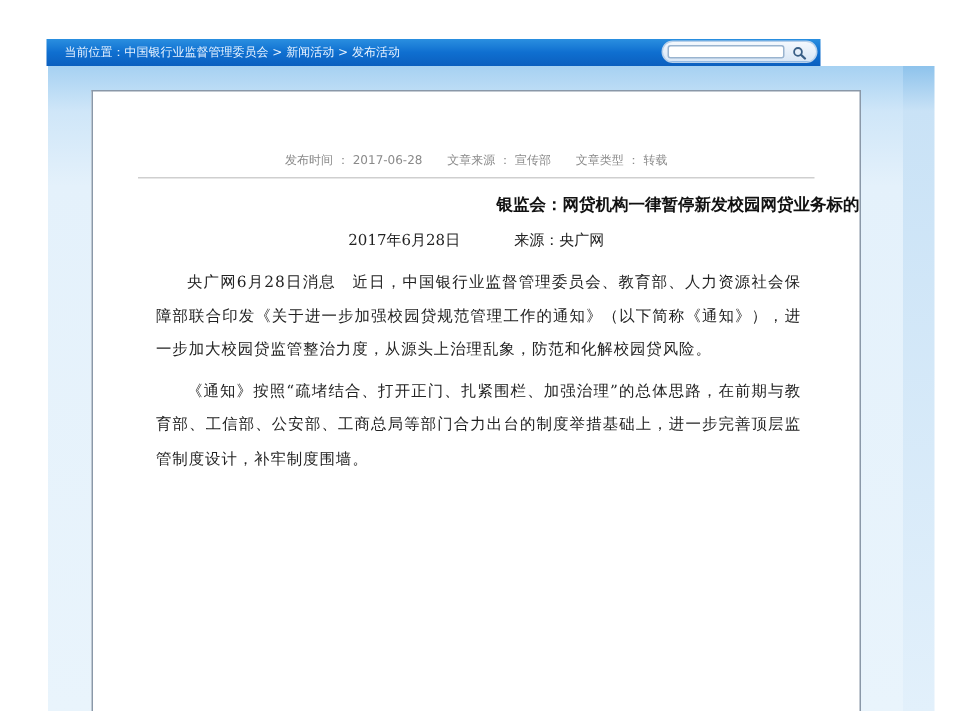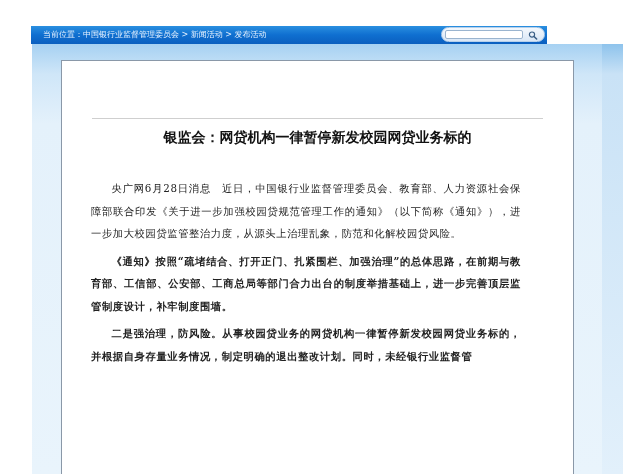--- a/index.html
+++ b/index.html
@@ -47,37 +47,37 @@
     .meta {
       position: absolute; left: 0; width: 100%; top: 40px; text-align: center;
       font-size: 8px; color: #8a8a8a; white-space: nowrap;
     }
     .meta .item { margin: 0 7px; }
     .divider {
       position: absolute; left: 30px; right: 30px; top: 57px; height: 1px; background: #cfcfcf;
     }
 
     .title {
-      position: absolute; left: 0; width: 100%; top: 68px; text-align: center;
-      font-family: "DejaVu Serif", serif; font-size: 14px; font-weight: bold; color: #111;
+      position: absolute; left: 0; width: 100%; top: 68px; text-align: right;
+      font-family: "DejaVu Serif", serif; font-size: 11px; font-weight: bold; color: #111;
       white-space: nowrap;
     }
     .subtitle {
       position: absolute; left: 0; width: 100%; top: 92px; text-align: center;
       font-family: "DejaVu Serif", serif; font-size: 10px; color: #222; white-space: nowrap;
     }
     .subtitle .src { margin-left: 36px; }
 
     .body {
-      position: absolute; left: 29px; width: 430px; top: 116px;
+      position: absolute; left: 42px; width: 430px; top: 116px;
       font-family: "DejaVu Serif", serif; font-size: 10.3px; color: #222;
       line-height: 22.5px; letter-spacing: 0.6px;
     }
     .body p { text-indent: 2em; margin-bottom: 0; text-align: justify; }
-    .body p + p { margin-top: 5px; font-weight: bold; }
+    .body p + p { margin-top: 5px; }
   </style>
 </head>
 <body>
 
 <div class="topbar">
   <div class="breadcrumb">
     <span>当前位置：</span><span>中国银行业监督管理委员会</span><span> &gt; </span><span>新闻活动</span><span> &gt; </span><span>发布活动</span>
   </div>
   <div class="search-box">
     <input class="search-input" type="text" placeholder="" style="">
@@ -87,22 +87,29 @@
         <line x1="6" y1="5.5" x2="8.6" y2="8" stroke="#3a5f86" stroke-width="1.6" stroke-linecap="round"></line>
       </svg>
     </div>
   </div>
 </div>
 
 <div class="frame"></div>
 <div class="frame-right"></div>
 
 <div class="paper">
+  <div class="meta">
+    <span class="item"><span>发布时间 ： </span><span>2017-06-28</span></span>
+    <span class="item"><span>文章来源 ： </span><span>宣传部</span></span>
+    <span class="item"><span>文章类型 ： </span><span>转载</span></span>
+  </div>
   <div class="divider"></div>
 
   <div class="title">银监会：网贷机构一律暂停新发校园网贷业务标的</div>
+  <div class="subtitle">
+    <span>2017年6月28日</span><span class="src">来源：央广网</span>
+  </div>
 
   <div class="body">
     <p>央广网6月28日消息　近日，中国银行业监督管理委员会、教育部、人力资源社会保障部联合印发《关于进一步加强校园贷规范管理工作的通知》（以下简称《通知》），进一步加大校园贷监管整治力度，从源头上治理乱象，防范和化解校园贷风险。</p>
     <p>《通知》按照“疏堵结合、打开正门、扎紧围栏、加强治理”的总体思路，在前期与教育部、工信部、公安部、工商总局等部门合力出台的制度举措基础上，进一步完善顶层监管制度设计，补牢制度围墙。</p>
-    <p>二是强治理，防风险。从事校园贷业务的网贷机构一律暂停新发校园网贷业务标的，并根据自身存量业务情况，制定明确的退出整改计划。同时，未经银行业监督管</p>
   </div>
 </div>
 
 </body></html>

